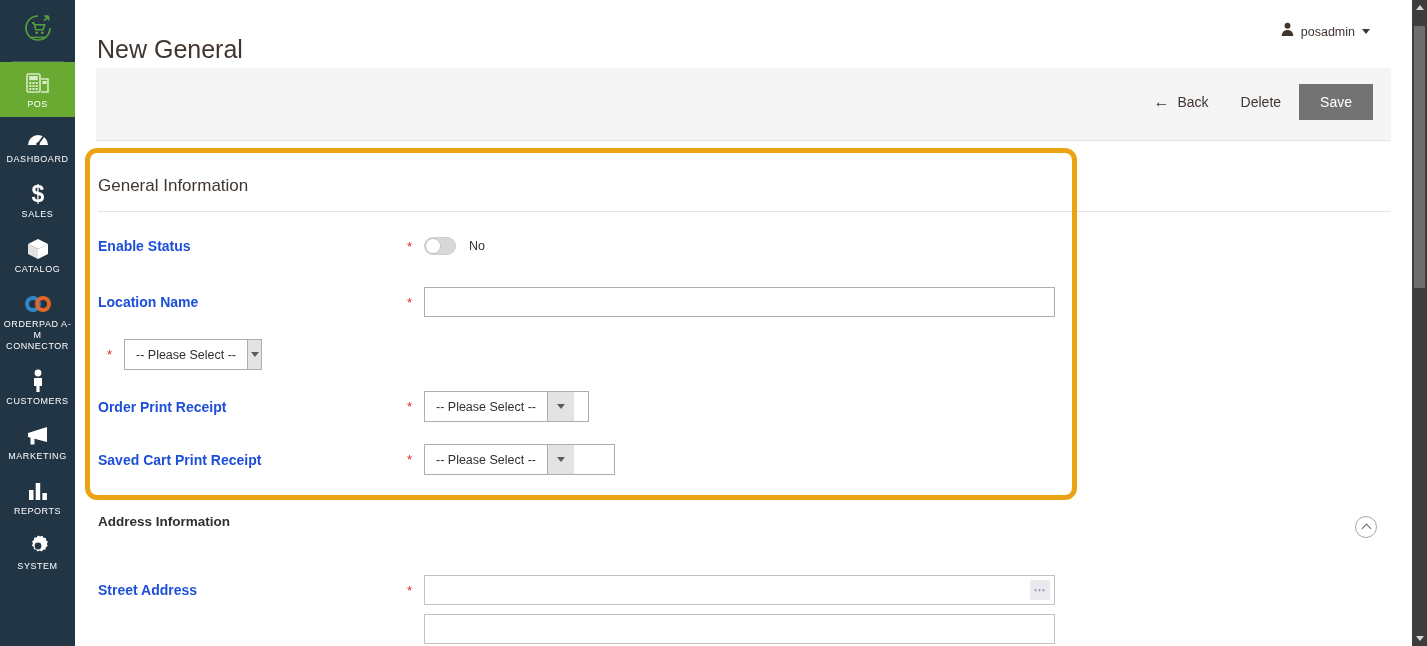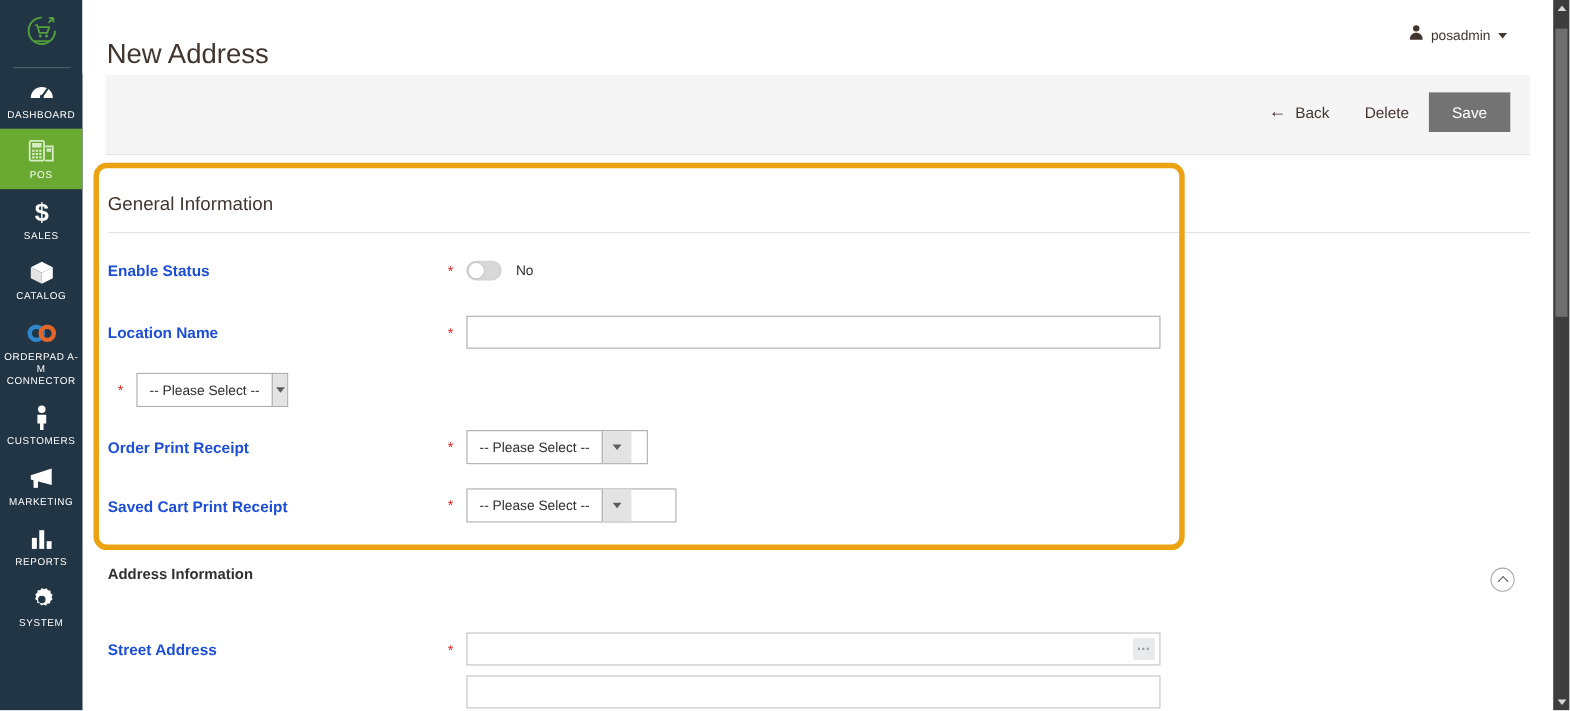--- a/index.html
+++ b/index.html
@@ -347,31 +347,20 @@
           <path d="M16 3.2a12.8 12.8 0 1 0 12.8 12.8" fill="none" stroke="#53a13a" stroke-width="1.8"></path>
           <path d="M22.5 8.2 L27.2 3.4 M27.2 3.4 L27.2 8.0 M27.2 3.4 L22.8 3.4" fill="none" stroke="#53a13a" stroke-width="1.8"></path>
           <path d="M9.5 10.5 h2 l2.2 7.4 h7.6 l1.9-5.4 H12.4" fill="none" stroke="#53a13a" stroke-width="1.7" stroke-linejoin="round"></path>
           <circle cx="14.6" cy="21.1" r="1.5" fill="#53a13a"></circle>
           <circle cx="20.6" cy="21.1" r="1.5" fill="#53a13a"></circle>
           <rect x="7.5" y="25.2" width="17" height="1.6" fill="#53a13a"></rect>
         </svg>
       </span>
     </div>
     <div class="logo-divider"></div>
-
-    <a class="nav-item">
-      <span class="nav-icon">
-        <svg width="24" height="20" viewBox="0 0 24 20">
-          <path d="M2 16 A10 10 0 0 1 22 16 Z" fill="#ffffff"></path>
-          <path d="M12 15 L17 8" stroke="#223544" stroke-width="1.8" stroke-linecap="round"></path>
-          <circle cx="12" cy="15" r="1.8" fill="#223544"></circle>
-        </svg>
-      </span>
-      <span class="nav-label">DASHBOARD</span>
-    </a>
 
     <a class="nav-item active">
       <span class="nav-icon">
         <svg width="26" height="24" viewBox="0 0 26 24">
           <rect x="2" y="2" width="13" height="18" rx="1.5" fill="none" stroke="#d8ecc6" stroke-width="1.6"></rect>
           <rect x="4.2" y="4" width="8.6" height="4.2" fill="#d8ecc6"></rect>
           <g fill="#d8ecc6">
             <rect x="4.2" y="10" width="2.2" height="2"></rect>
               <rect x="7.4" y="10" width="2.2" height="2"></rect>
               <rect x="10.6" y="10" width="2.2" height="2"></rect>
@@ -384,20 +373,31 @@
           </g>
           <path d="M16 7 h7 v13 h-7" fill="none" stroke="#d8ecc6" stroke-width="1.6"></path>
           <rect x="17.4" y="9" width="4.2" height="3" fill="#d8ecc6"></rect>
         </svg>
       </span>
       <span class="nav-label">POS</span>
     </a>
 
     <a class="nav-item">
       <span class="nav-icon">
+        <svg width="24" height="20" viewBox="0 0 24 20">
+          <path d="M2 16 A10 10 0 0 1 22 16 Z" fill="#ffffff"></path>
+          <path d="M12 15 L17 8" stroke="#223544" stroke-width="1.8" stroke-linecap="round"></path>
+          <circle cx="12" cy="15" r="1.8" fill="#223544"></circle>
+        </svg>
+      </span>
+      <span class="nav-label">DASHBOARD</span>
+    </a>
+
+    <a class="nav-item">
+      <span class="nav-icon">
         <svg width="18" height="24" viewBox="0 0 18 24">
           <text x="9" y="20" font-size="23" font-weight="bold" text-anchor="middle" fill="#ffffff" font-family="Liberation Sans, sans-serif">$</text>
         </svg>
       </span>
       <span class="nav-label">SALES</span>
     </a>
 
     <a class="nav-item">
       <span class="nav-icon">
         <svg width="24" height="24" viewBox="0 0 24 24">
@@ -456,21 +456,21 @@
         <svg width="24" height="24" viewBox="0 0 24 24">
           <path fill="#ffffff" d="M12 1.6 l2.1 1.0 2.2-.8 1.3 1.9 2.3.3 .1 2.3 1.9 1.4-1.0 2.1 .8 2.2-1.9 1.3-.3 2.3-2.3.1-1.4 1.9-2.1-1.0-2.2 .8-1.3-1.9-2.3-.3-.1-2.3-1.9-1.4 1.0-2.1-.8-2.2 1.9-1.3 .3-2.3 2.3-.1z"></path>
           <circle cx="12" cy="12" r="3.4" fill="#223544"></circle>
         </svg>
       </span>
       <span class="nav-label">SYSTEM</span>
     </a>
   </nav>
 
   <header id="page-header">
-    <h1 id="page-title">New Address</h1>
+    <h1 id="page-title">New General</h1>
 
     <div id="user-menu">
       <span>
         <svg width="15" height="15" viewBox="0 0 16 16">
           <circle cx="8" cy="4" r="3.1" fill="#41362f"></circle>
           <path d="M1.8 15 C1.8 10.6 4.6 8.4 8 8.4 C11.4 8.4 14.2 10.6 14.2 15 Z" fill="#41362f"></path>
         </svg>
       </span>
       <span class="uname">posadmin</span>
       <span class="caret"></span>

